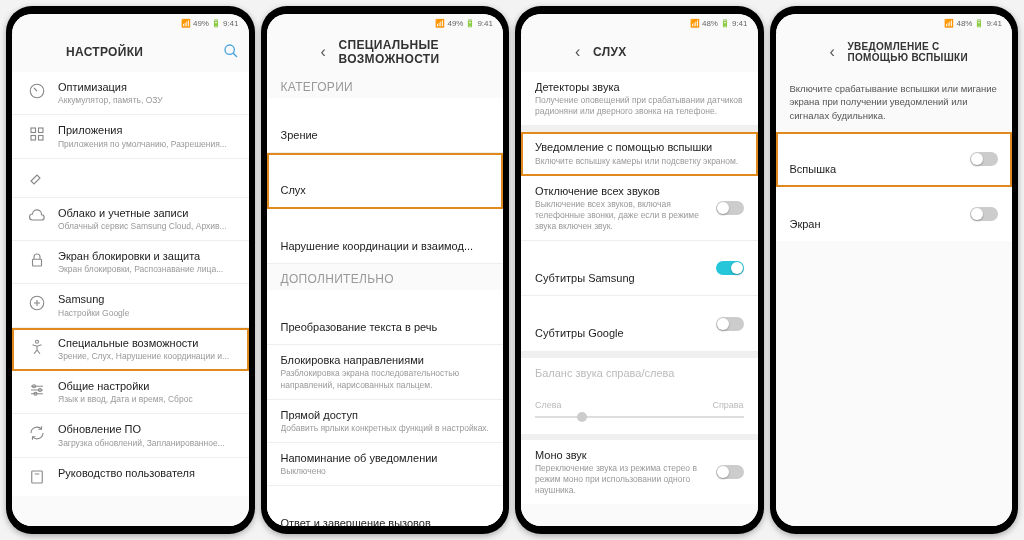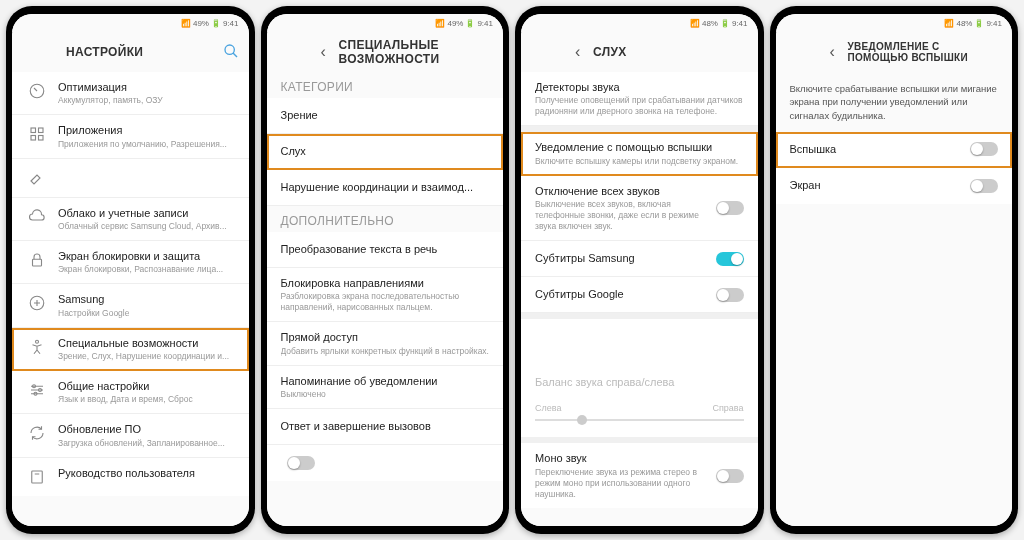--- a/index.html
+++ b/index.html
@@ -16,27 +16,27 @@
   .row { display: flex; align-items: flex-start; padding: 8px 14px; border-bottom: 1px solid #eee; background: #fff; min-height: 36px; }
   .row.no-border { border-bottom: none; }
   .row .icon { width: 22px; height: 22px; margin-right: 10px; display: flex; align-items: center; justify-content: center; flex-shrink: 0; color: #888; }
   .row .icon svg { width: 18px; height: 18px; stroke: #888; fill: none; stroke-width: 1.5; }
   .row .text { flex: 1; min-width: 0; }
   .row .label { font-size: 11px; color: #222; line-height: 1.3; }
   .row .sub { font-size: 8.5px; color: #999; line-height: 1.3; margin-top: 1px; white-space: nowrap; overflow: hidden; text-overflow: ellipsis; }
   .row .sub.wrap { white-space: normal; }
   .row.highlight { outline: 2px solid #e08a1e; outline-offset: -2px; }
   .row.simple { padding: 10px 14px; }
-  .row.simple .label { font-size: 11px; }
+  .row.simple .label { font-size: 11px; margin-top: 20px; }
   .toggle { width: 28px; height: 14px; border-radius: 7px; background: #ccc; position: relative; flex-shrink: 0; align-self: center; margin-left: 6px; }
   .toggle::after { content: ''; position: absolute; width: 12px; height: 12px; border-radius: 50%; background: #fff; top: 1px; left: 1px; box-shadow: 0 1px 2px rgba(0,0,0,0.3); }
   .toggle.on { background: #26c6da; }
   .toggle.on::after { left: auto; right: 1px; }
   .divider { height: 6px; background: #f0f0f0; }
-  .disabled .label, .disabled .sub { color: #bbb; margin-top: 48px; }
+  .disabled .label, .disabled .sub { color: #bbb; }
   .slider-row { padding: 6px 14px 10px; background: #fff; }
   .slider-labels { display: flex; justify-content: space-between; font-size: 9px; color: #bbb; margin-bottom: 4px; }
   .slider-track { height: 2px; background: #ddd; position: relative; margin: 6px 0; }
   .slider-thumb { position: absolute; width: 10px; height: 10px; border-radius: 50%; background: #ccc; top: -4px; left: 20%; }
   .desc-text { font-size: 9.5px; color: #555; padding: 10px 14px; line-height: 1.4; background: #fafafa; }
 </style>
 </head>
 <body>
 
 <div class="phone">

